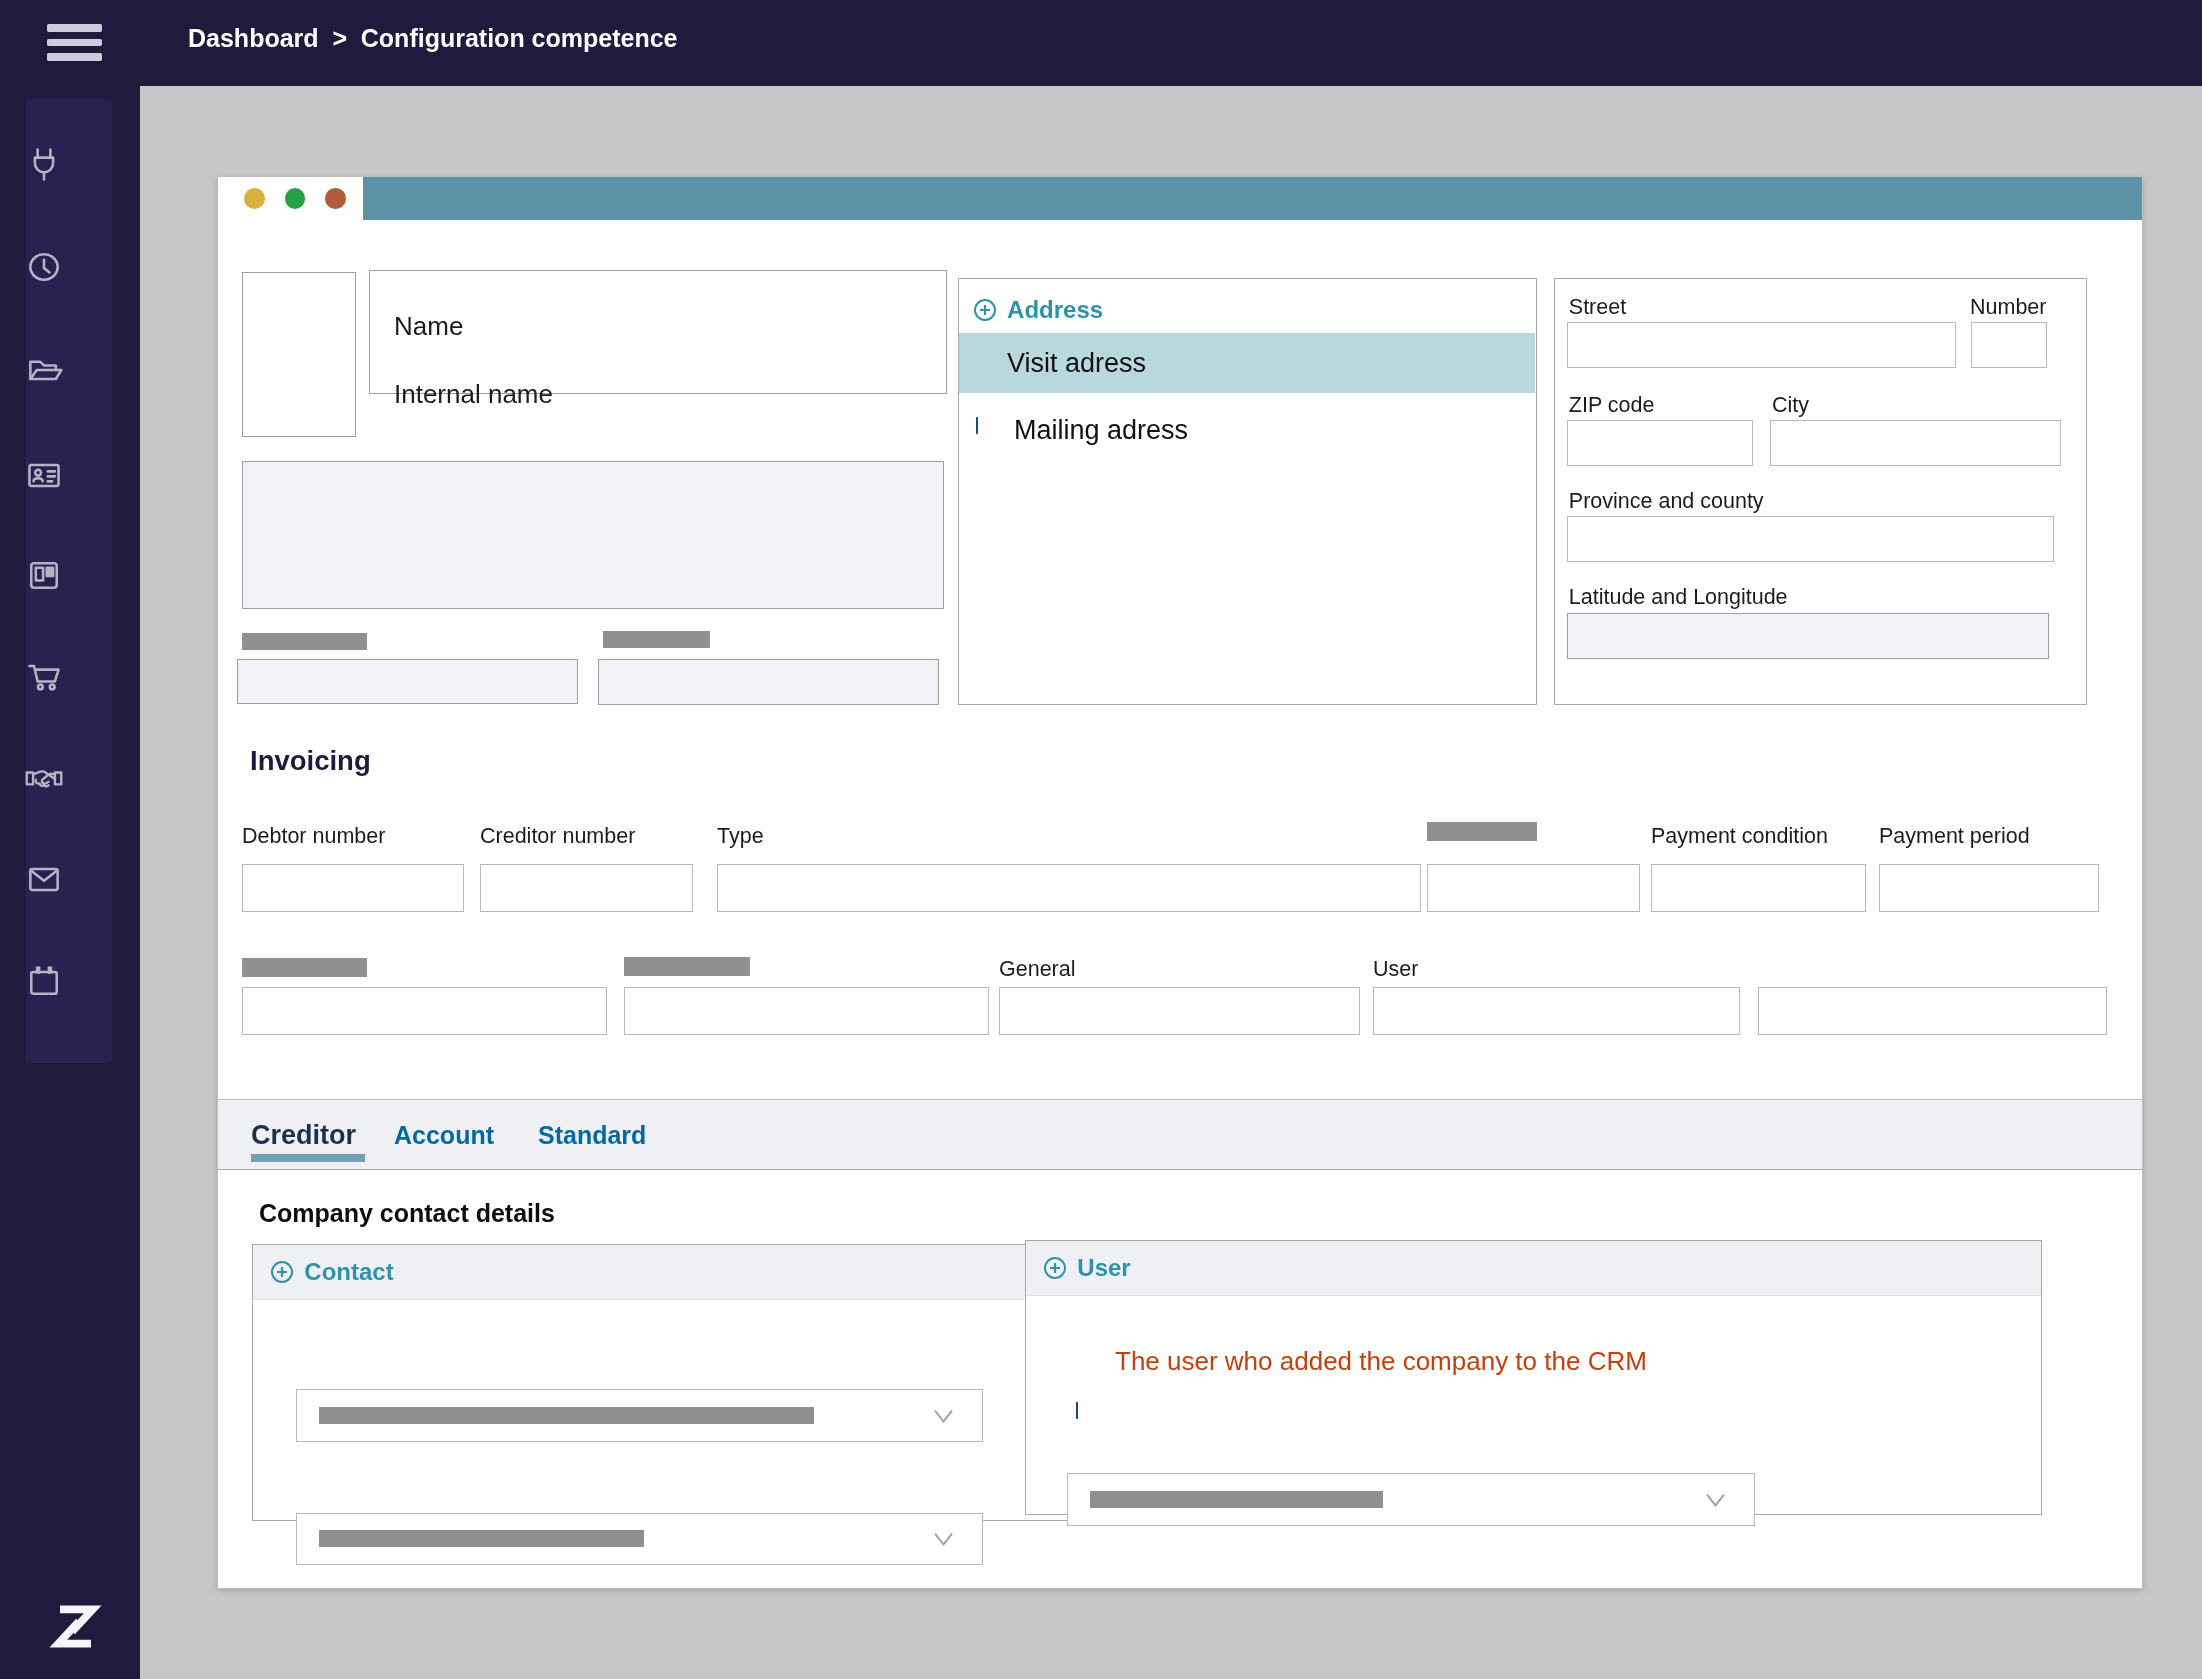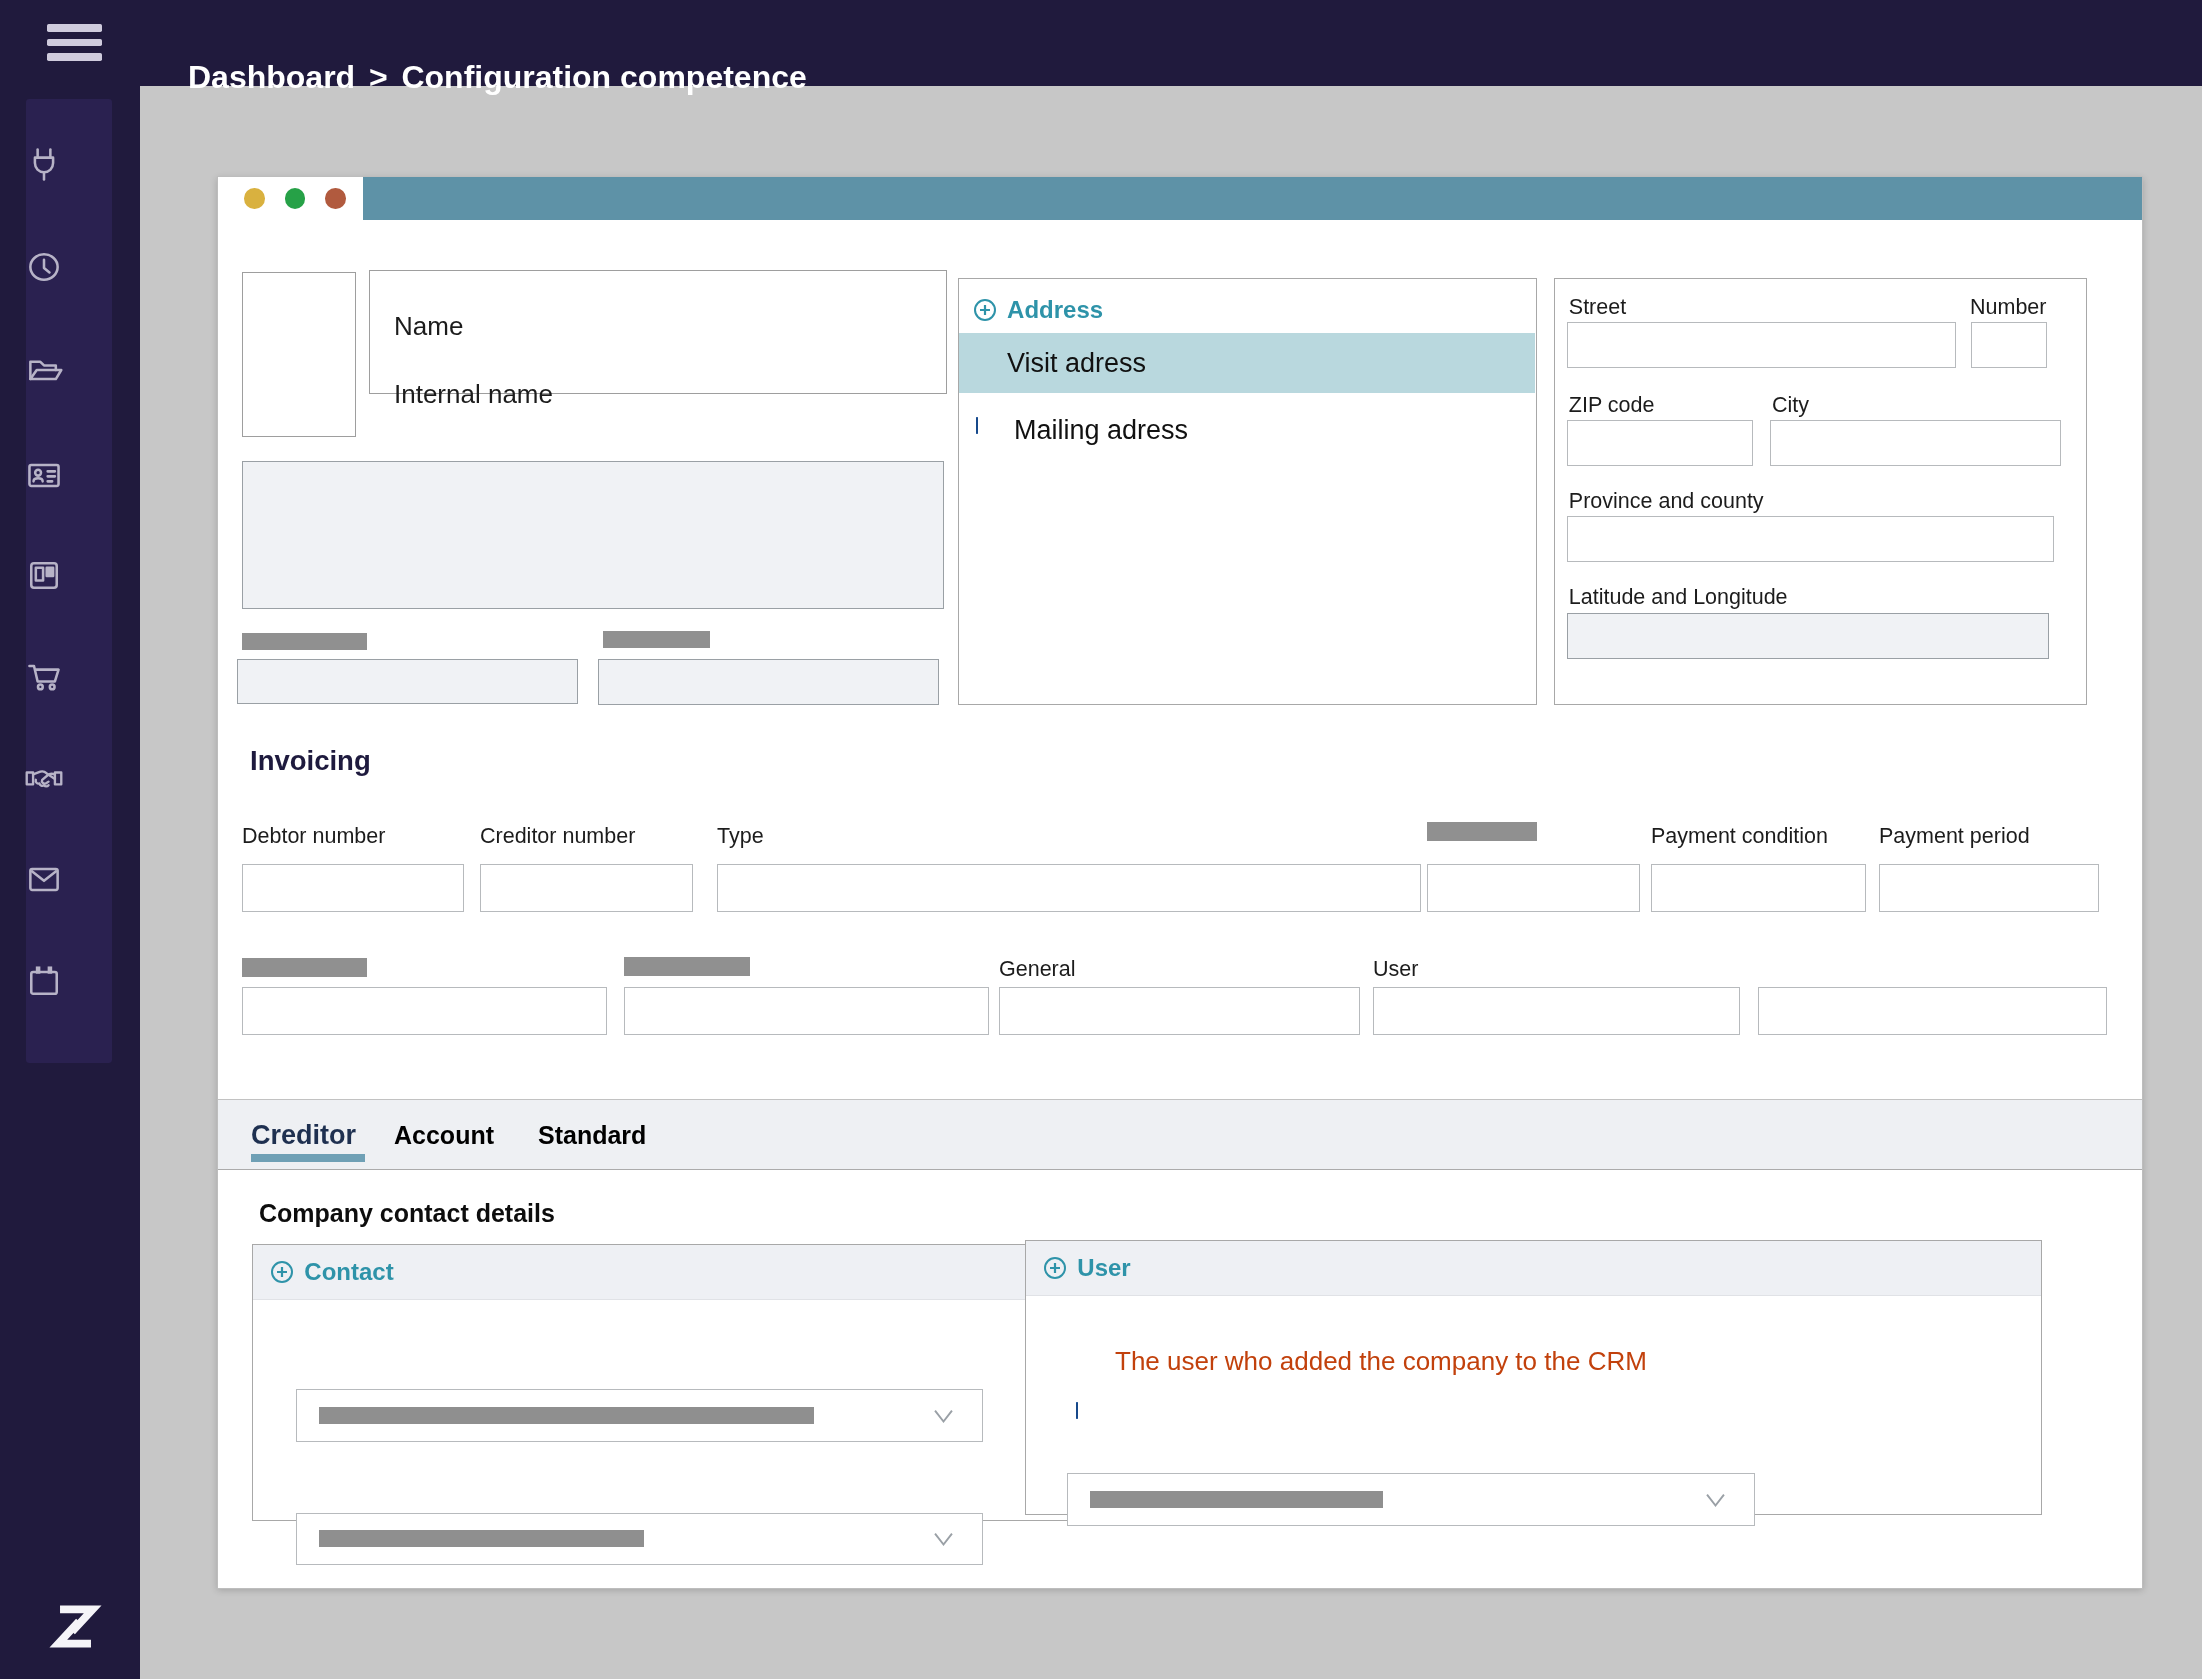--- a/index.html
+++ b/index.html
@@ -9,21 +9,21 @@
     font-family:"Liberation Sans", sans-serif;
     color:#1c1c1c;
   }
   .abs{position:absolute;}
   
   .topbar{left:0;top:0;width:2203px;height:86px;background:#201a3d;z-index:5;}
   .hamburger{left:47px;top:24px;width:55px;height:40px;cursor:pointer;}
   .hamburger .bar{position:absolute;left:0;width:55px;height:7.7px;border-radius:1.7px;background:#cfcbdd;}
   .hamburger .b1{top:0;} .hamburger .b2{top:14.6px;} .hamburger .b3{top:29px;}
   .breadcrumb{left:188px;top:0;height:76px;display:flex;align-items:center;gap:13.8px;
-    color:#ffffff;font-size:32px;font-weight:bold;margin-top:39px;}
+    color:#ffffff;font-size:25px;font-weight:bold;}
   
   .sidebar{left:0;top:86px;width:140px;height:1593px;background:#201a3d;z-index:4;}
   .sidestrip{position:absolute;left:26px;top:13px;width:86px;height:964px;background:#2a2150;border-radius:3.4px;}
   .navicon{position:absolute;left:24px;width:40px;height:40px;cursor:pointer;}
   .navicon svg{width:40px;height:40px;display:block;}
   .logoZ{position:absolute;left:48px;top:1513px;width:55px;height:55px;}
   
   .card{left:217px;top:176px;width:1924px;height:1411px;background:#ffffff;
     border:0.9px solid #bdbdbd;box-shadow:0 1.7px 6.9px rgba(0,0,0,0.18);}
   .cardheader-tab{left:0;top:0;width:145px;height:43px;background:#ffffff;display:flex;align-items:center;gap:20px;padding-left:26px;box-sizing:border-box;}
@@ -43,21 +43,21 @@
   .addr-row-selected{background:#b9d8de;display:flex;align-items:center;cursor:pointer;}
   .addr-text{font-size:27px;color:#111111;}
   .checkbox{background:#1f5dad;border:1.7px solid #17498a;border-radius:2.6px;position:relative;cursor:pointer;box-sizing:border-box;}
   .checkbox .tick{position:absolute;left:6.9px;top:1.7px;width:6.9px;height:13px;
     border-right:2.6px solid #ffffff;border-bottom:2.6px solid #ffffff;transform:rotate(40deg);}
   
   .tabbar{left:0;top:922px;width:1924px;height:71px;background:#eef0f3;
     border-top:1.7px solid #c2c2c2;border-bottom:1.7px solid #ababab;box-sizing:border-box;}
   .tab{position:absolute;top:0;height:71px;display:flex;align-items:center;font-weight:bold;cursor:pointer;}
   .tab.active{color:#1e3050;font-size:27px;}
-  .tab.inactive{color:#000000;font-size:25px;}
+  .tab.inactive{color:#0369a1;font-size:25px;}
   .tab-underline{position:absolute;height:7.7px;background:#6fa0b5;}
   .content-heading{font-size:25px;font-weight:bold;color:#0d0d0d;}
   
   .dd{border:1.7px solid #b7babd;background:#ffffff;box-sizing:border-box;position:relative;cursor:pointer;}
   .dd .ph{position:absolute;height:17px;background:#8f8f8f;top:50%;margin-top:-8.6px;left:22.4px;}
   .dd .chev{position:absolute;right:24px;top:50%;margin-top:-14.6px;width:29px;height:29px;}
   .panel-headstrip{background:#eef0f4;border-bottom:0.9px solid #e0e2e6;display:flex;align-items:center;padding-left:17px;box-sizing:border-box;}
   .userchk-label{font-size:26px;color:#c2410c;}
 </style>
 </head>

